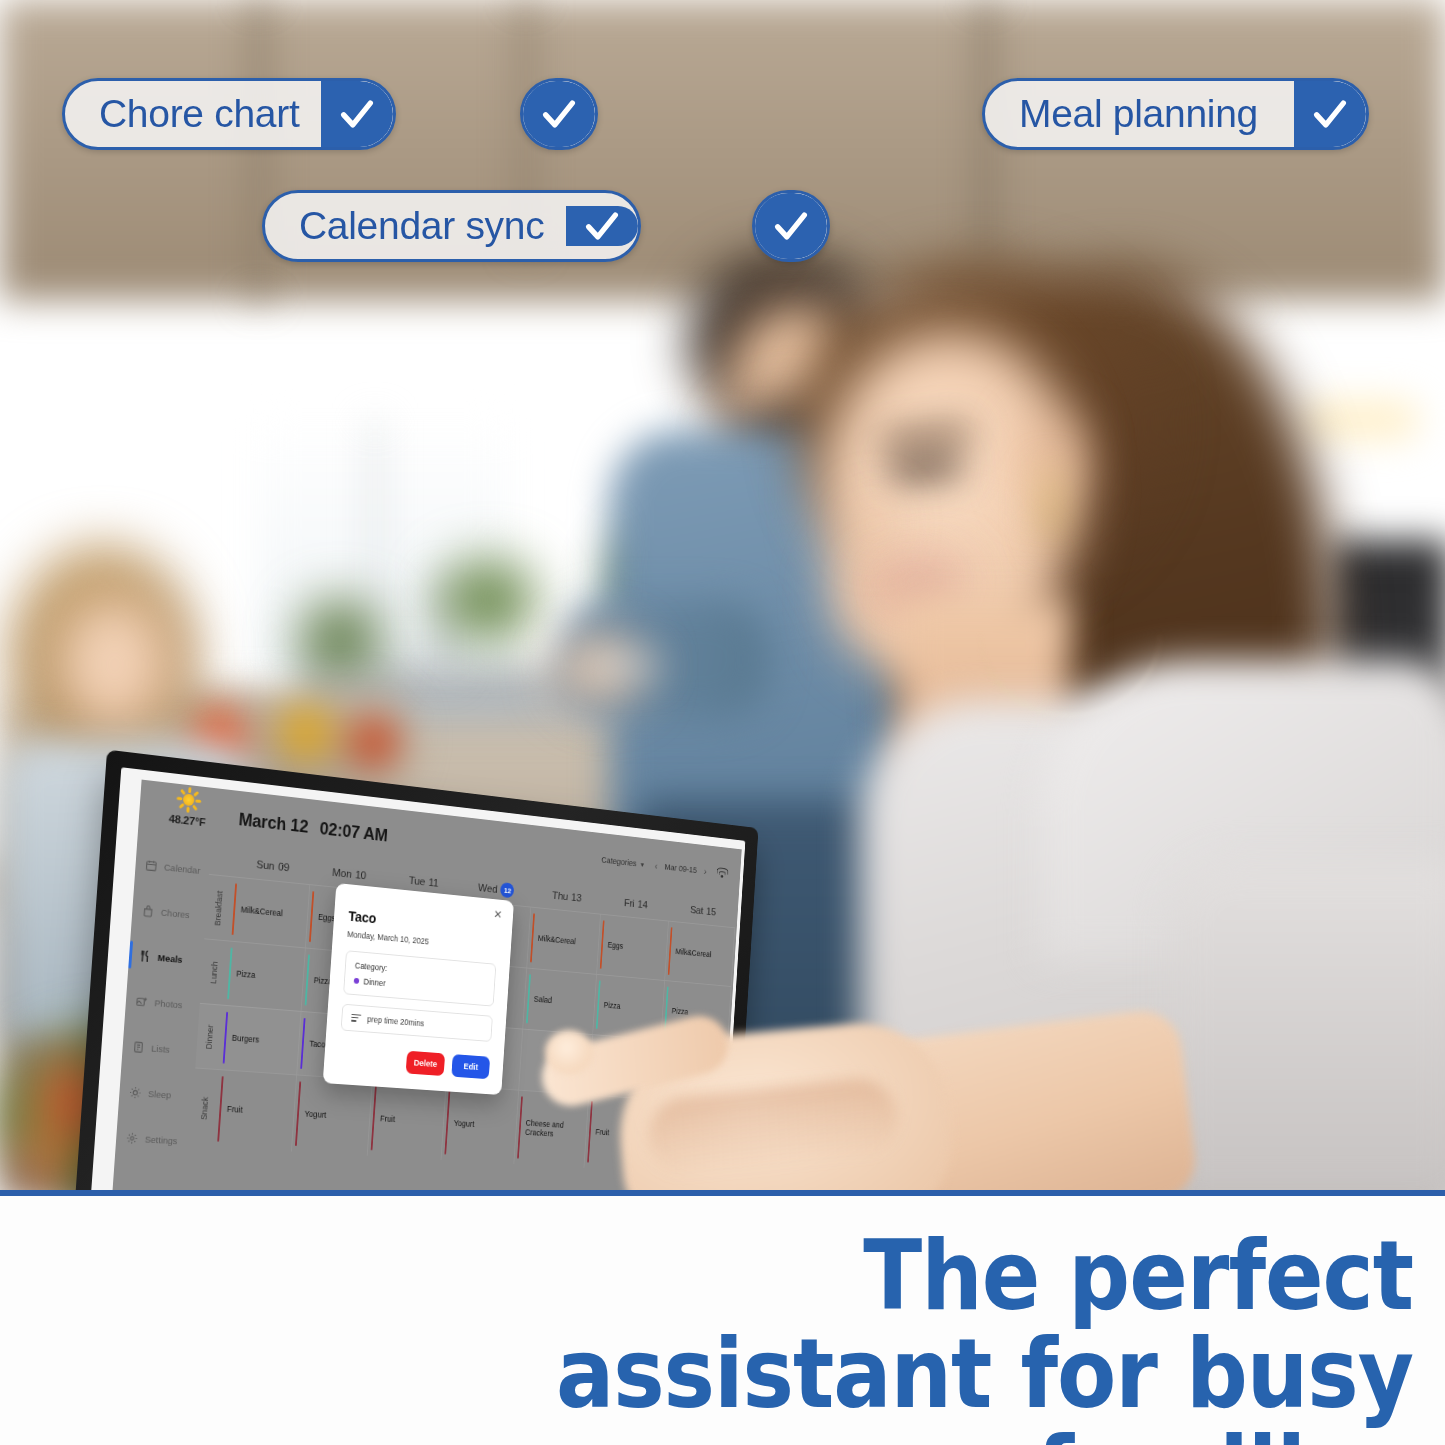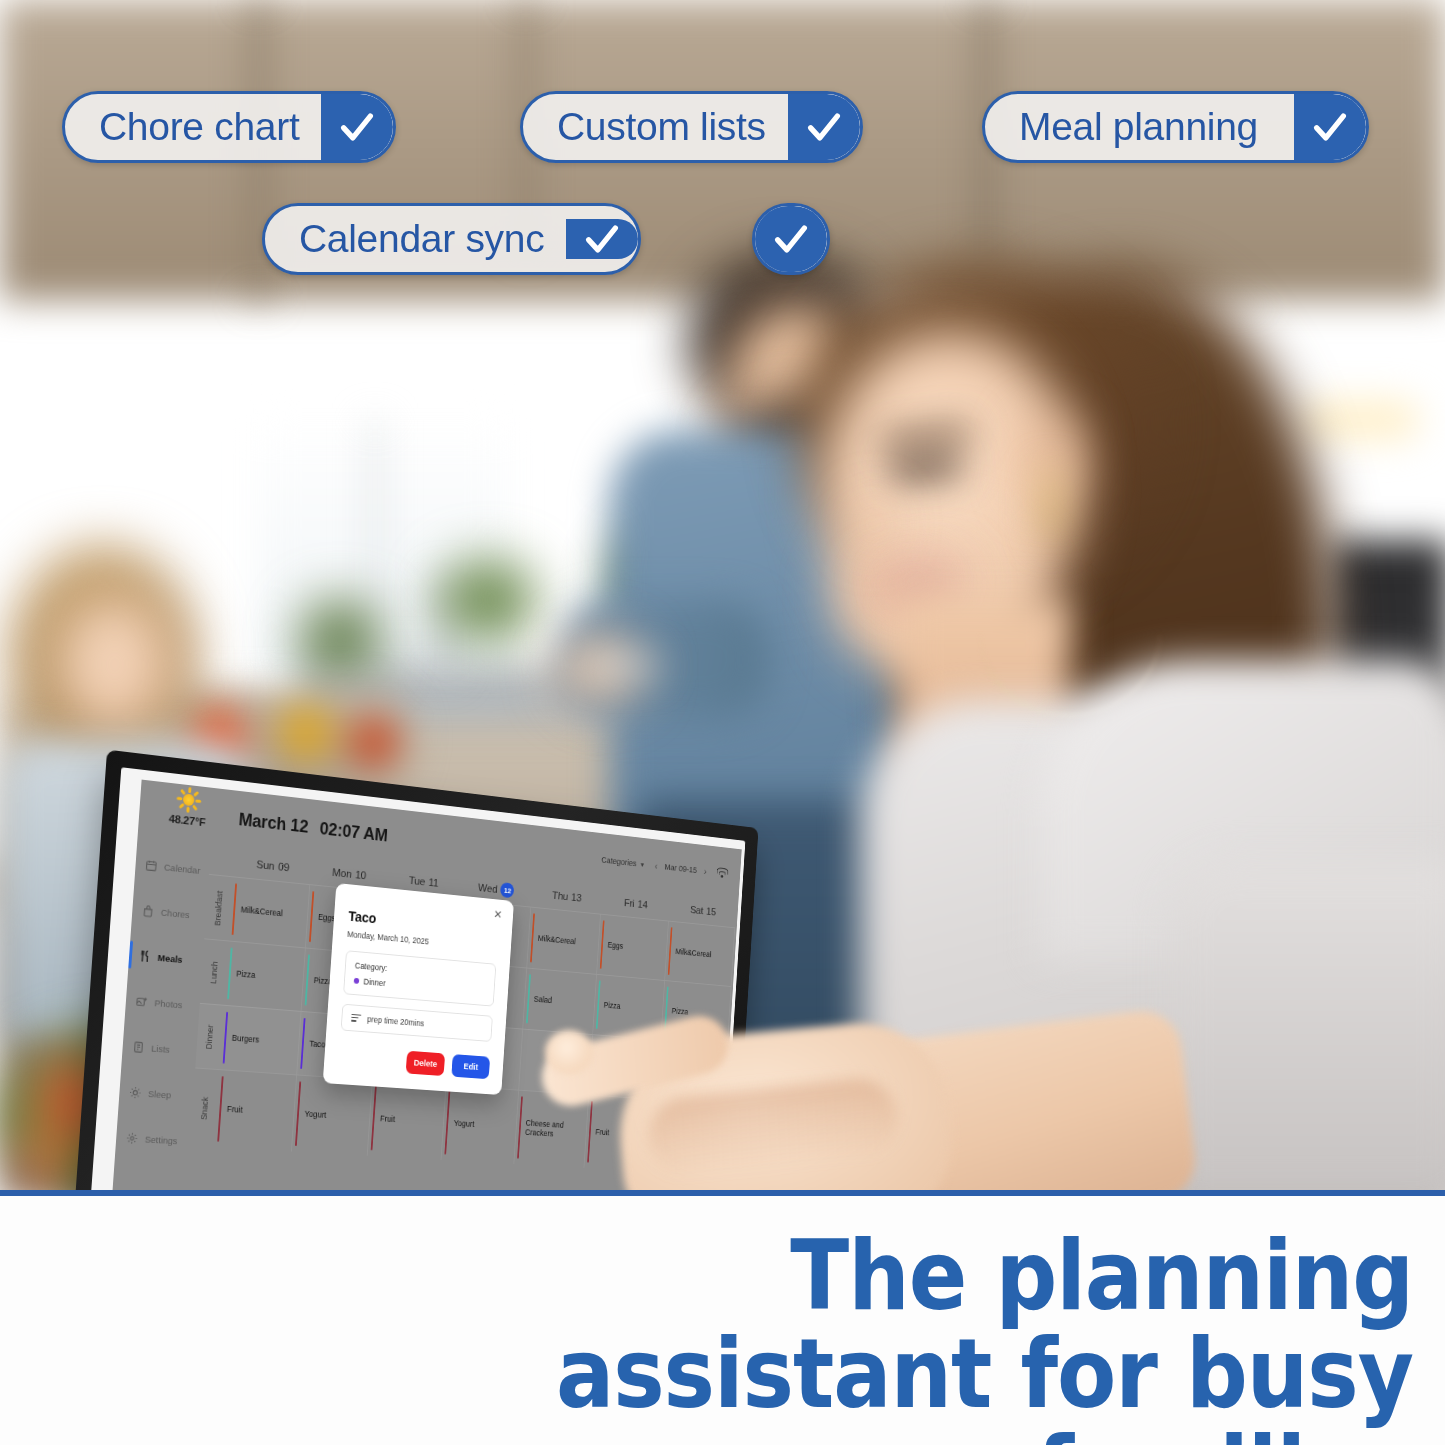--- a/index.html
+++ b/index.html
@@ -160,21 +160,20 @@
   
   .pills { position:absolute; left:0; top:0; width:1445px; }
   .pill {
     position:absolute; height:72px;
     display:flex; align-items:stretch;
     border:3px solid #2c5fab;
     border-radius:40px;
     background:rgba(244,243,241,.88);
     overflow:hidden;
     box-shadow:0 2px 6px rgba(0,0,0,.18);
-    margin-top:13px;
   }
   .pill-label {
     display:flex; align-items:center;
     padding:0 22px 0 34px;
     color:#2656a4;
     font-size:39px; font-weight:400;
     letter-spacing:-.3px; white-space:nowrap;
   }
   .pill-check {
     width:72px; background:#2c62b0;
@@ -401,21 +400,20 @@
   <div class="pill" id="pill0">
     <div class="pill-label">Chore chart</div>
     <div class="pill-check">
       <svg viewBox="0 0 24 24" fill="none" stroke="#ffffff" stroke-width="3.2" stroke-linecap="round" stroke-linejoin="round">
           <path d="M4 12.5 L9.5 18.5 L20 5.5"></path>
         </svg>
     </div>
   </div>
 
   <div class="pill" id="pill1">
-    <div class="pill-label">Custom lists</div>
     <div class="pill-check">
       <svg viewBox="0 0 24 24" fill="none" stroke="#ffffff" stroke-width="3.2" stroke-linecap="round" stroke-linejoin="round">
           <path d="M4 12.5 L9.5 18.5 L20 5.5"></path>
         </svg>
     </div>
   </div>
 
   <div class="pill" id="pill2">
     <div class="pill-label">Meal planning</div>
     <div class="pill-check">
@@ -763,15 +761,15 @@
 <div class="p-fist"></div>
 <div class="p-knuck"></div>
 <div class="p-index"></div>
 <div class="p-tip"></div>
 
 <div id="divider"></div>
 <div id="bottom">
   
 </div>
 <div class="tagline">
-  <span>The planning</span>
+  <span>The perfect</span>
   <span class="l2">assistant for busy families</span>
 </div>
 
 </body></html>

